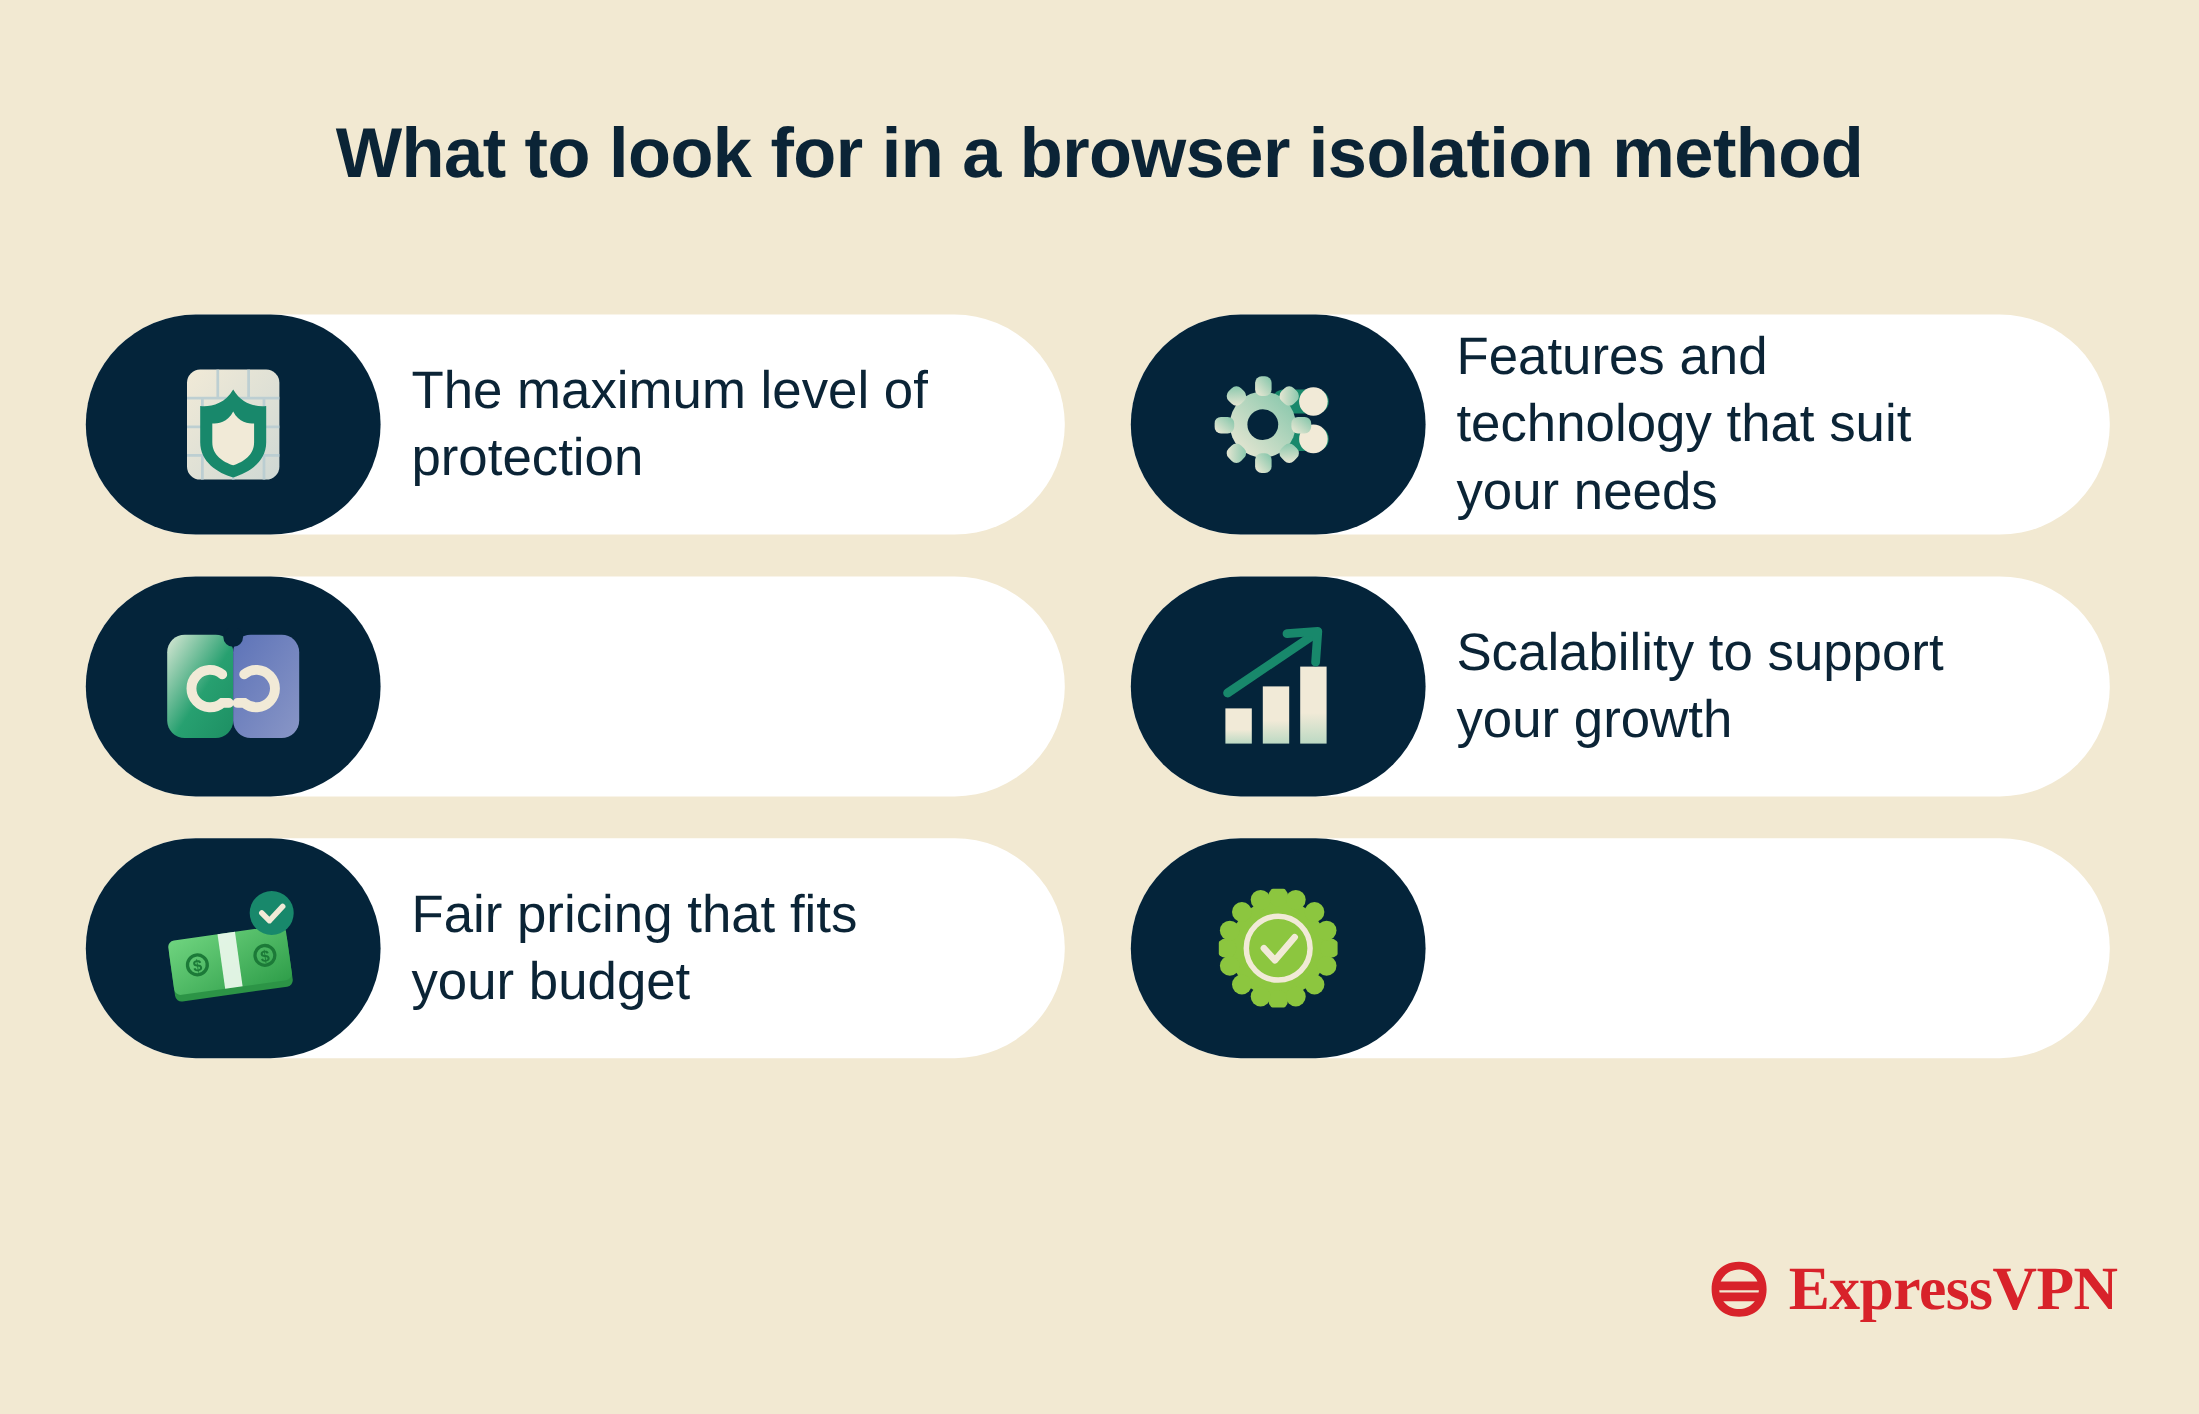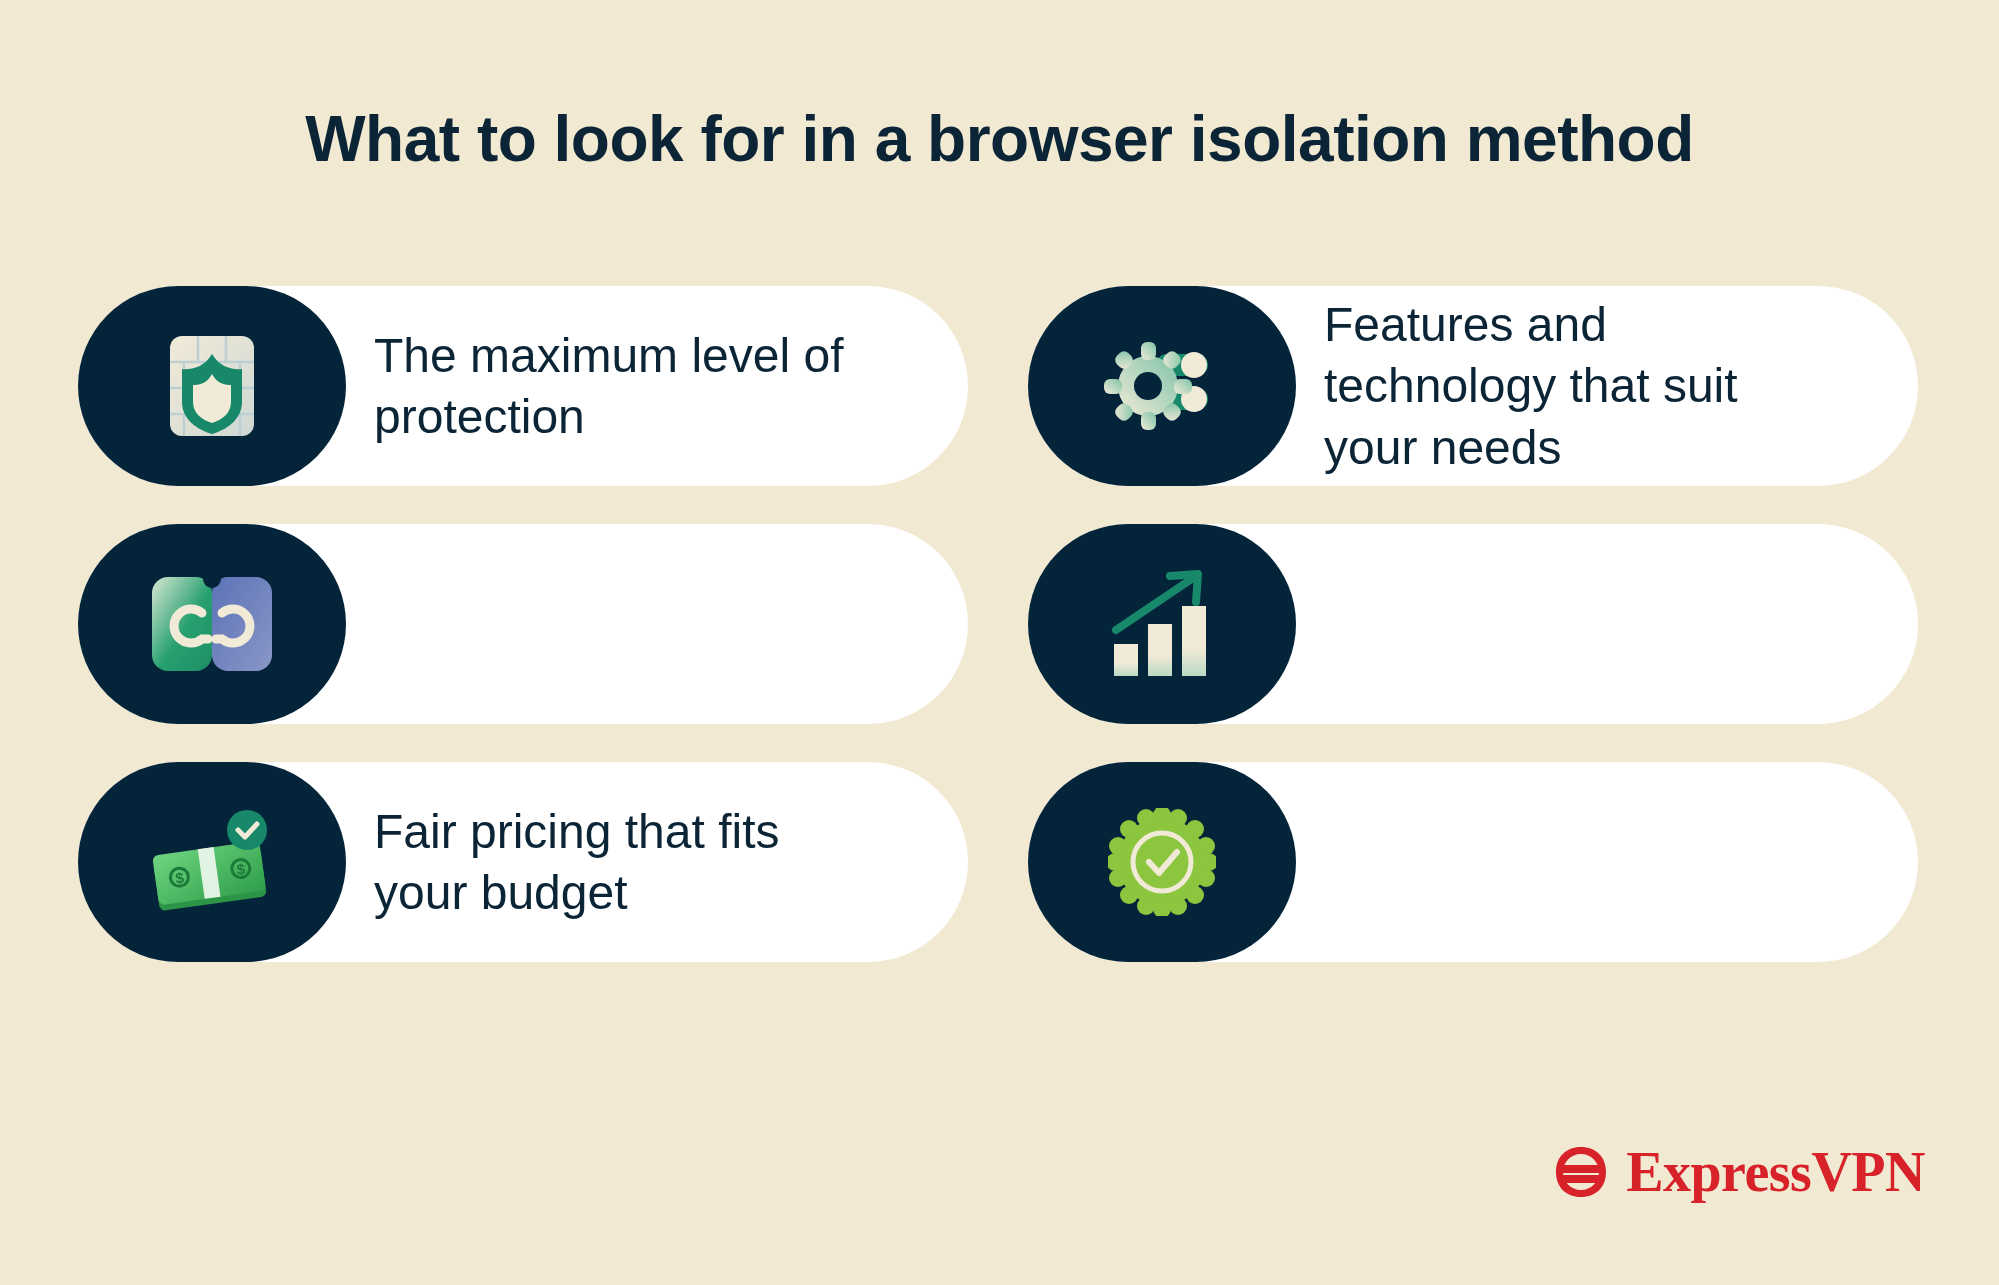--- a/index.html
+++ b/index.html
@@ -195,20 +195,21 @@
               <rect x="10" y="76" width="24" height="32" fill="url(#barg)"></rect>
               <rect x="44" y="56" width="24" height="52" fill="url(#barg)"></rect>
               <rect x="78" y="38" width="24" height="70" fill="url(#barg)"></rect>
               <g stroke="#18886b" stroke-width="8" fill="none" stroke-linecap="round" stroke-linejoin="round">
                 <line x1="12" y1="62" x2="92" y2="8"></line>
                 <polyline points="66,8 94,6 92,34"></polyline>
               </g>
             </svg>
           </span>
         </div>
+        <div class="card-label">Scalability to support your growth</div>
       </div>
 
     </div>
 
     <div class="row">
 
       <div class="card">
         <div class="badge">
           <span>
             <svg width="130" height="104" viewBox="0 0 130 104">

